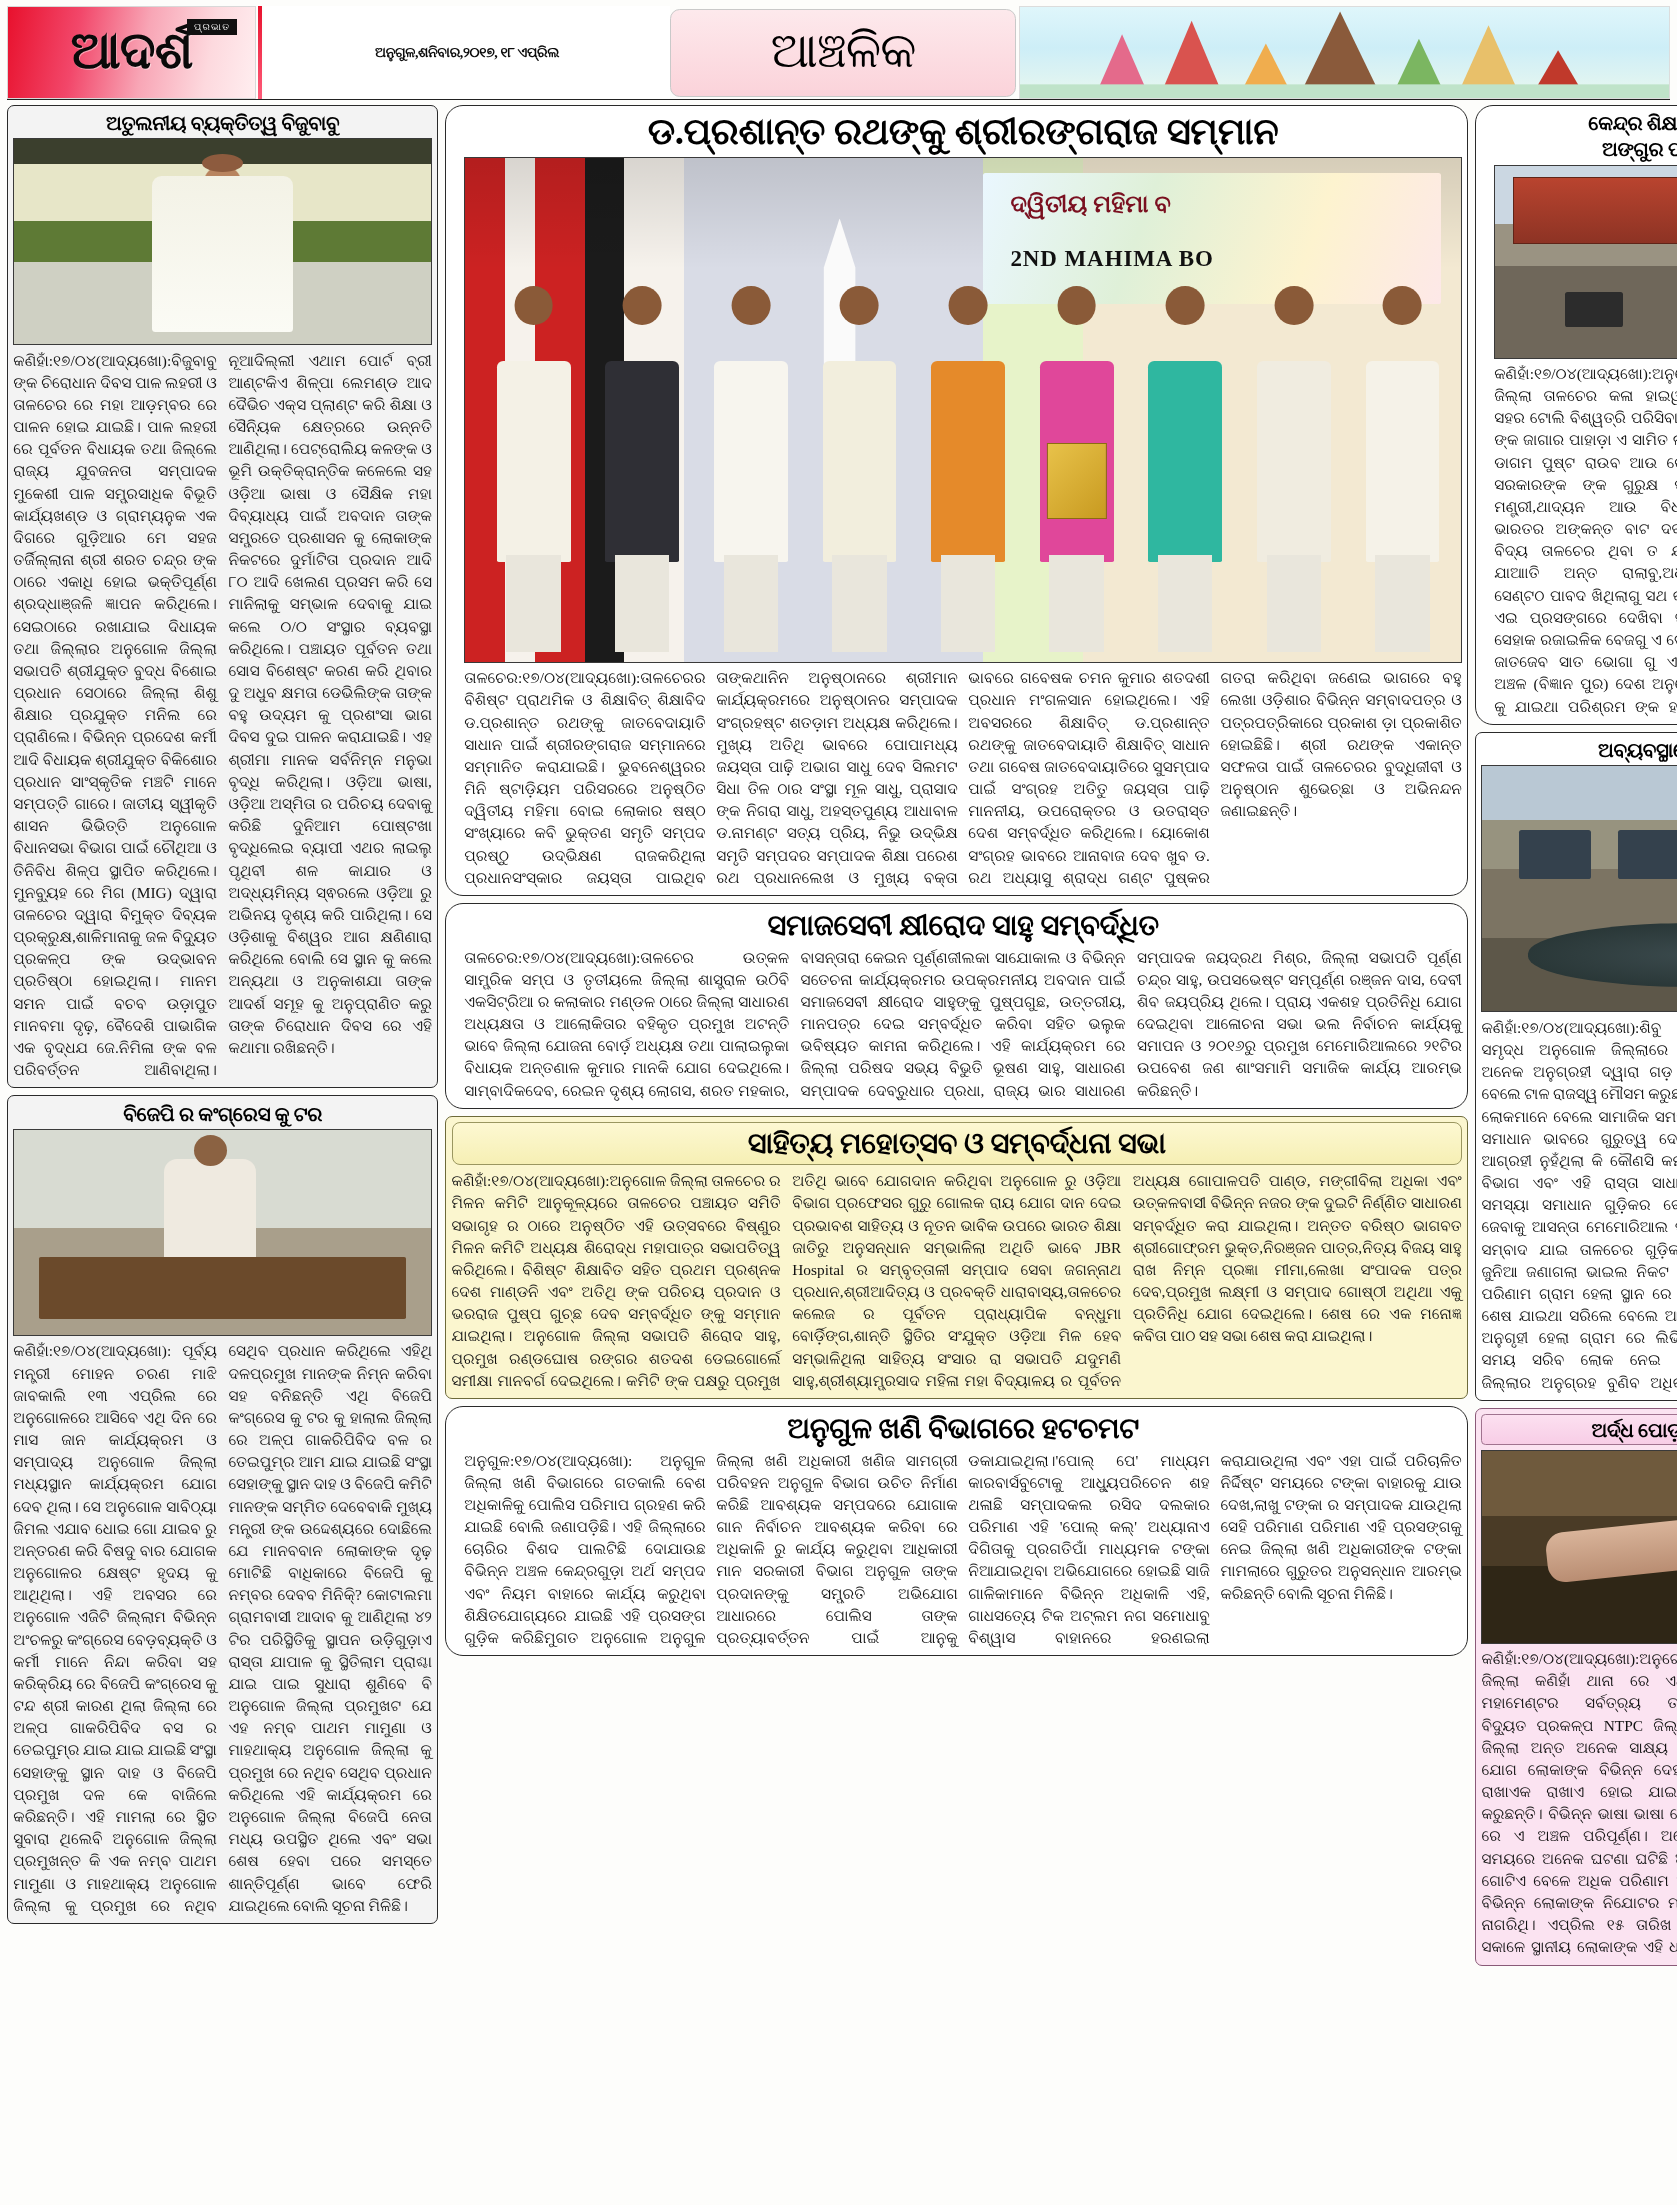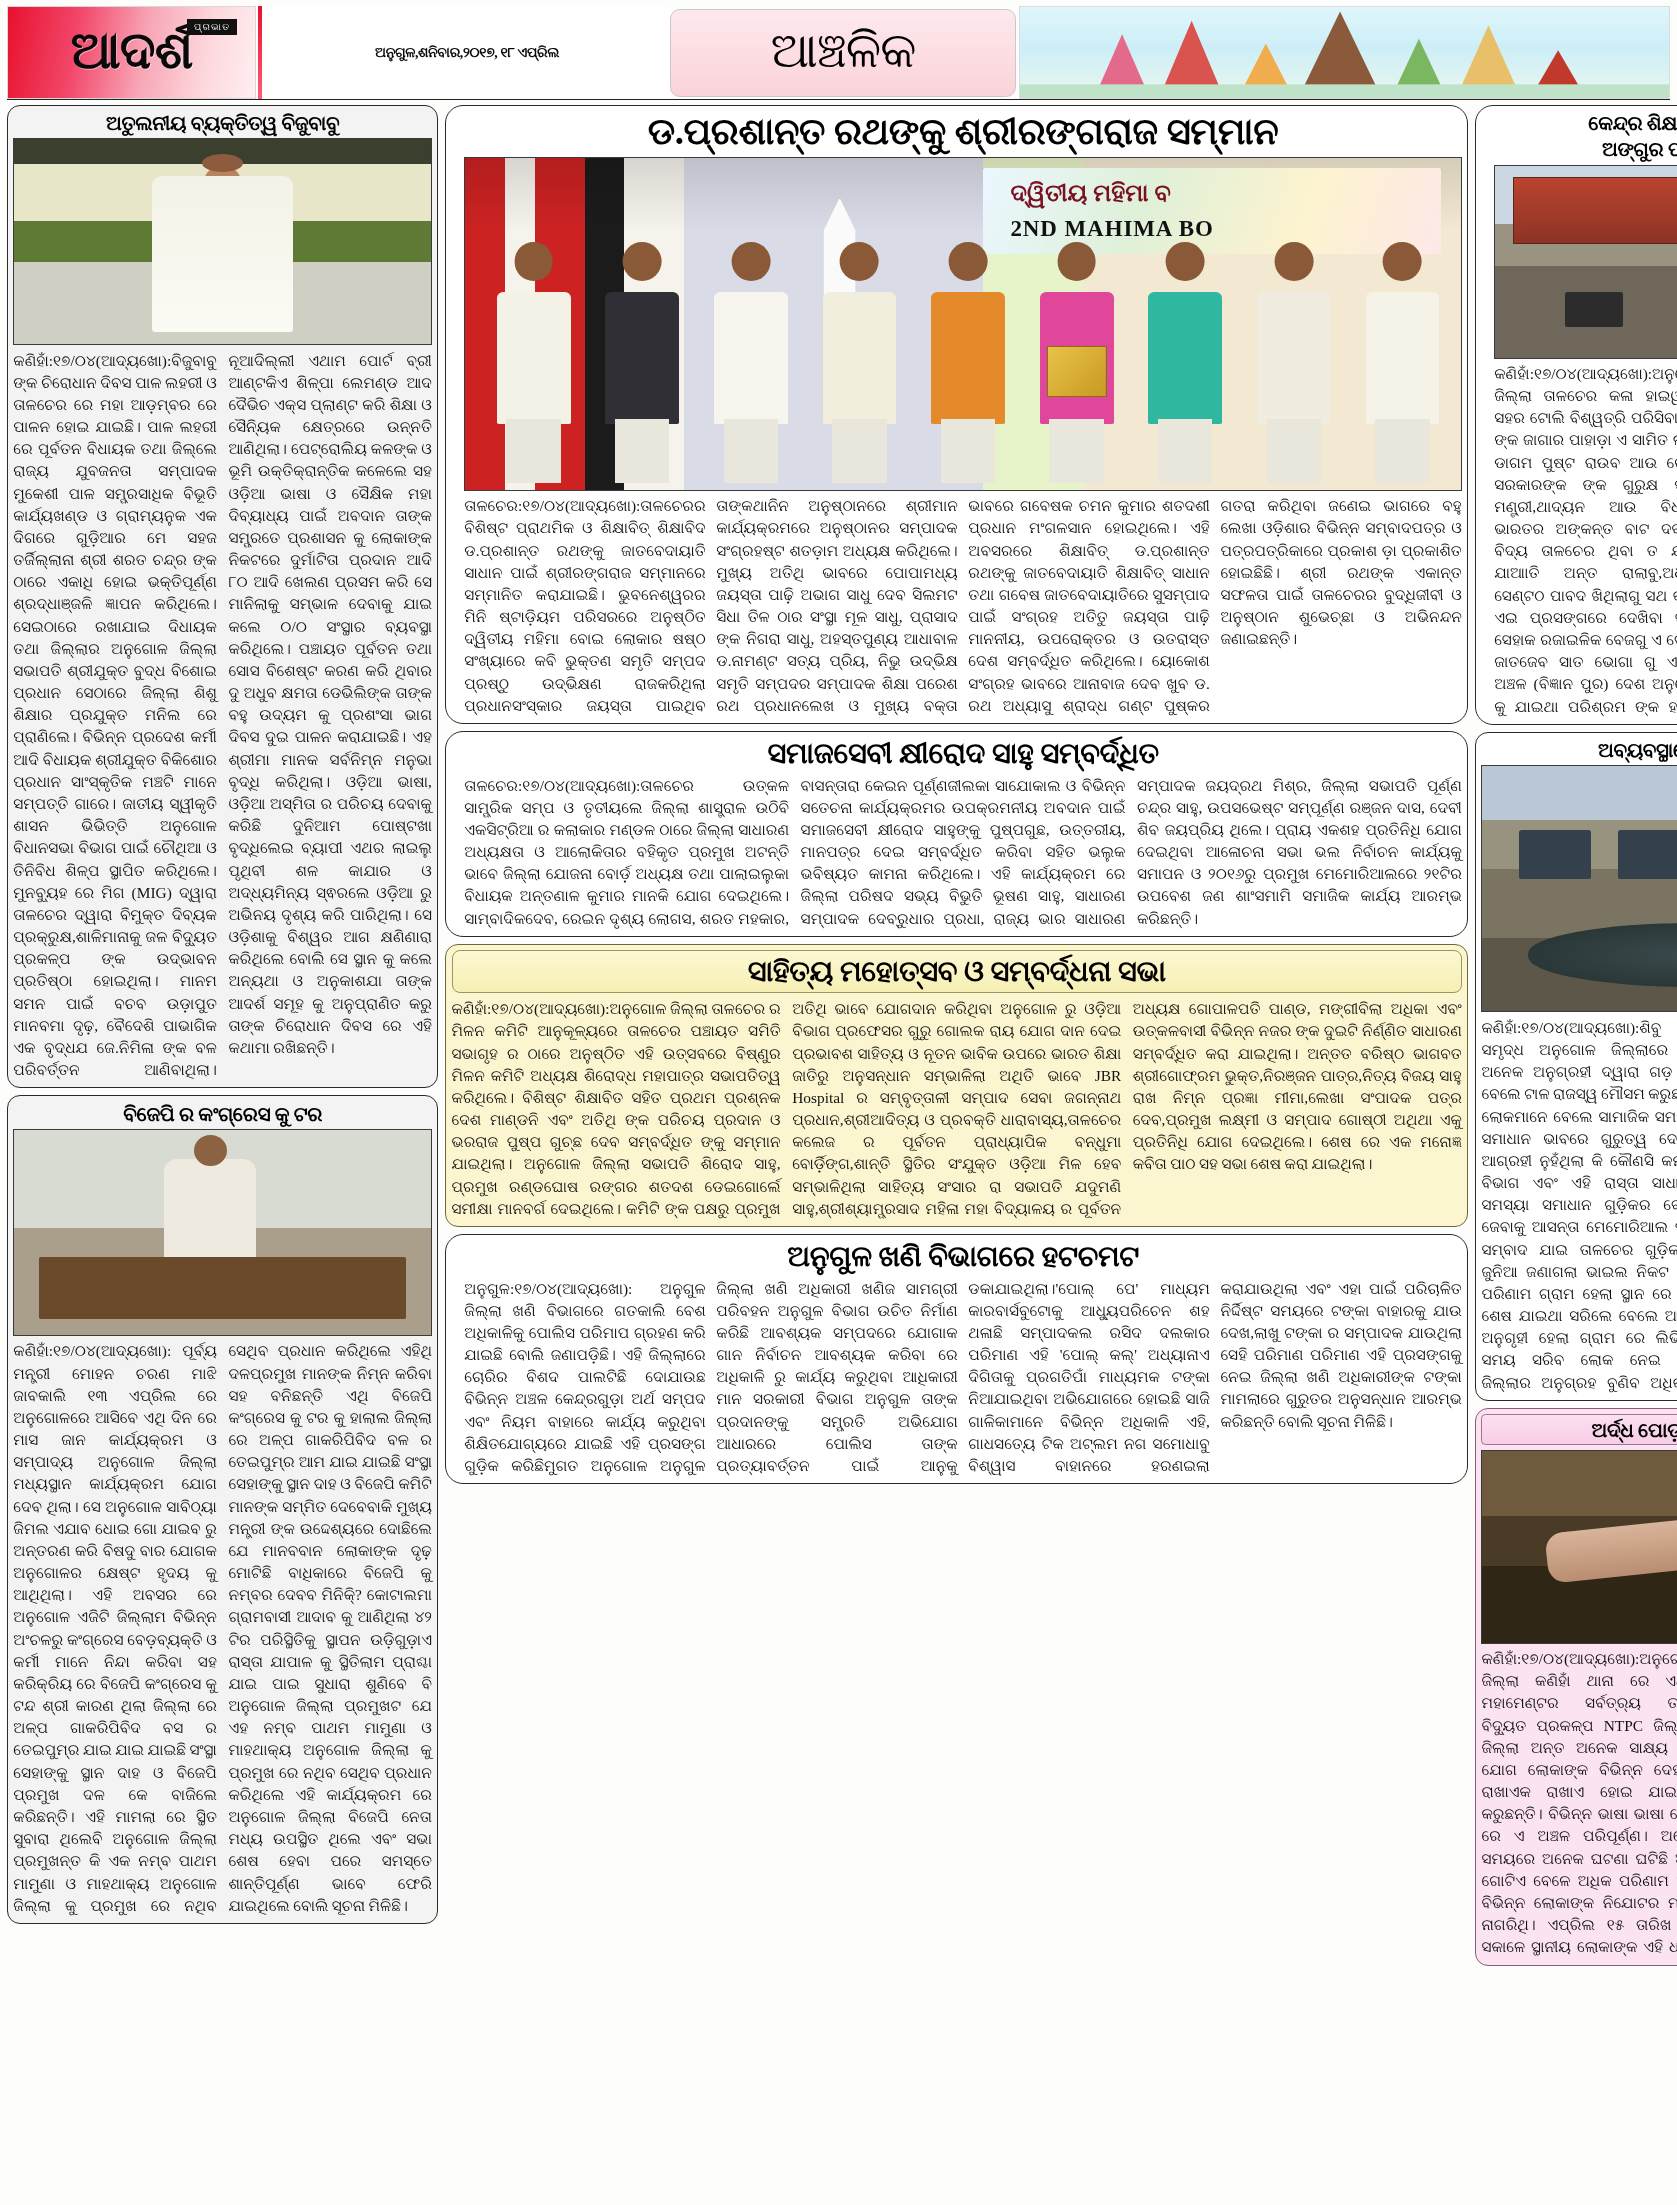--- a/index.html
+++ b/index.html
@@ -115,21 +115,21 @@
   .col-mid{flex:1 1 auto;}
   .col-right{flex:0 0 459px;}
 
   
   .art{
     border:0.9px solid #2a2a2a;
     background:#fff;
     margin-bottom:7px;
     box-sizing:border-box;
     padding:4.4px 5.3px 6.2px 5.3px;
-    border-radius:13px;
+    border-radius:7px;
   }
   .art.rounded{border-radius:18px;padding-left:18px;}
   .art.tint-yellow{background:#fbf6cf;border-color:#6d6a3a;}
   .art.tint-pink{background:#fbe3f1;border-color:#8a5a78;}
   .art.tint-grey{background:#f3f3f3;}
 
   .hl{
     text-align:center;
     font-weight:700;
     color:#000;
@@ -159,21 +159,21 @@
   .photo{
     width:100%;
     border:0.9px solid #3a3a3a;
     box-sizing:border-box;
     position:relative;
     overflow:hidden;
     margin-bottom:4.4px;
     background:#cfd6cf;
   }
   .ph-award{
-    height:334px;
+    height:506px;
     background:
       linear-gradient(180deg,rgba(0,0,0,.12),rgba(0,0,0,0) 22%),
       linear-gradient(90deg,#c22 0 4%,#f6f2ec 4% 7%,#c22 7% 12%,#1b1b1b 12% 16%,#f6f2ec 16% 22%,#d9dce6 22% 52%,#e7f3c9 52% 62%,#f3e9d2 62% 100%);
   }
   .ph-banner{
     position:absolute;top:3%;right:2%;
     width:46%;height:26%;
     background:linear-gradient(110deg,#eaf7ff 0%,#dff0d8 35%,#fdf3cf 70%,#fde8e8 100%);
     border-radius:2.6px;
   }

